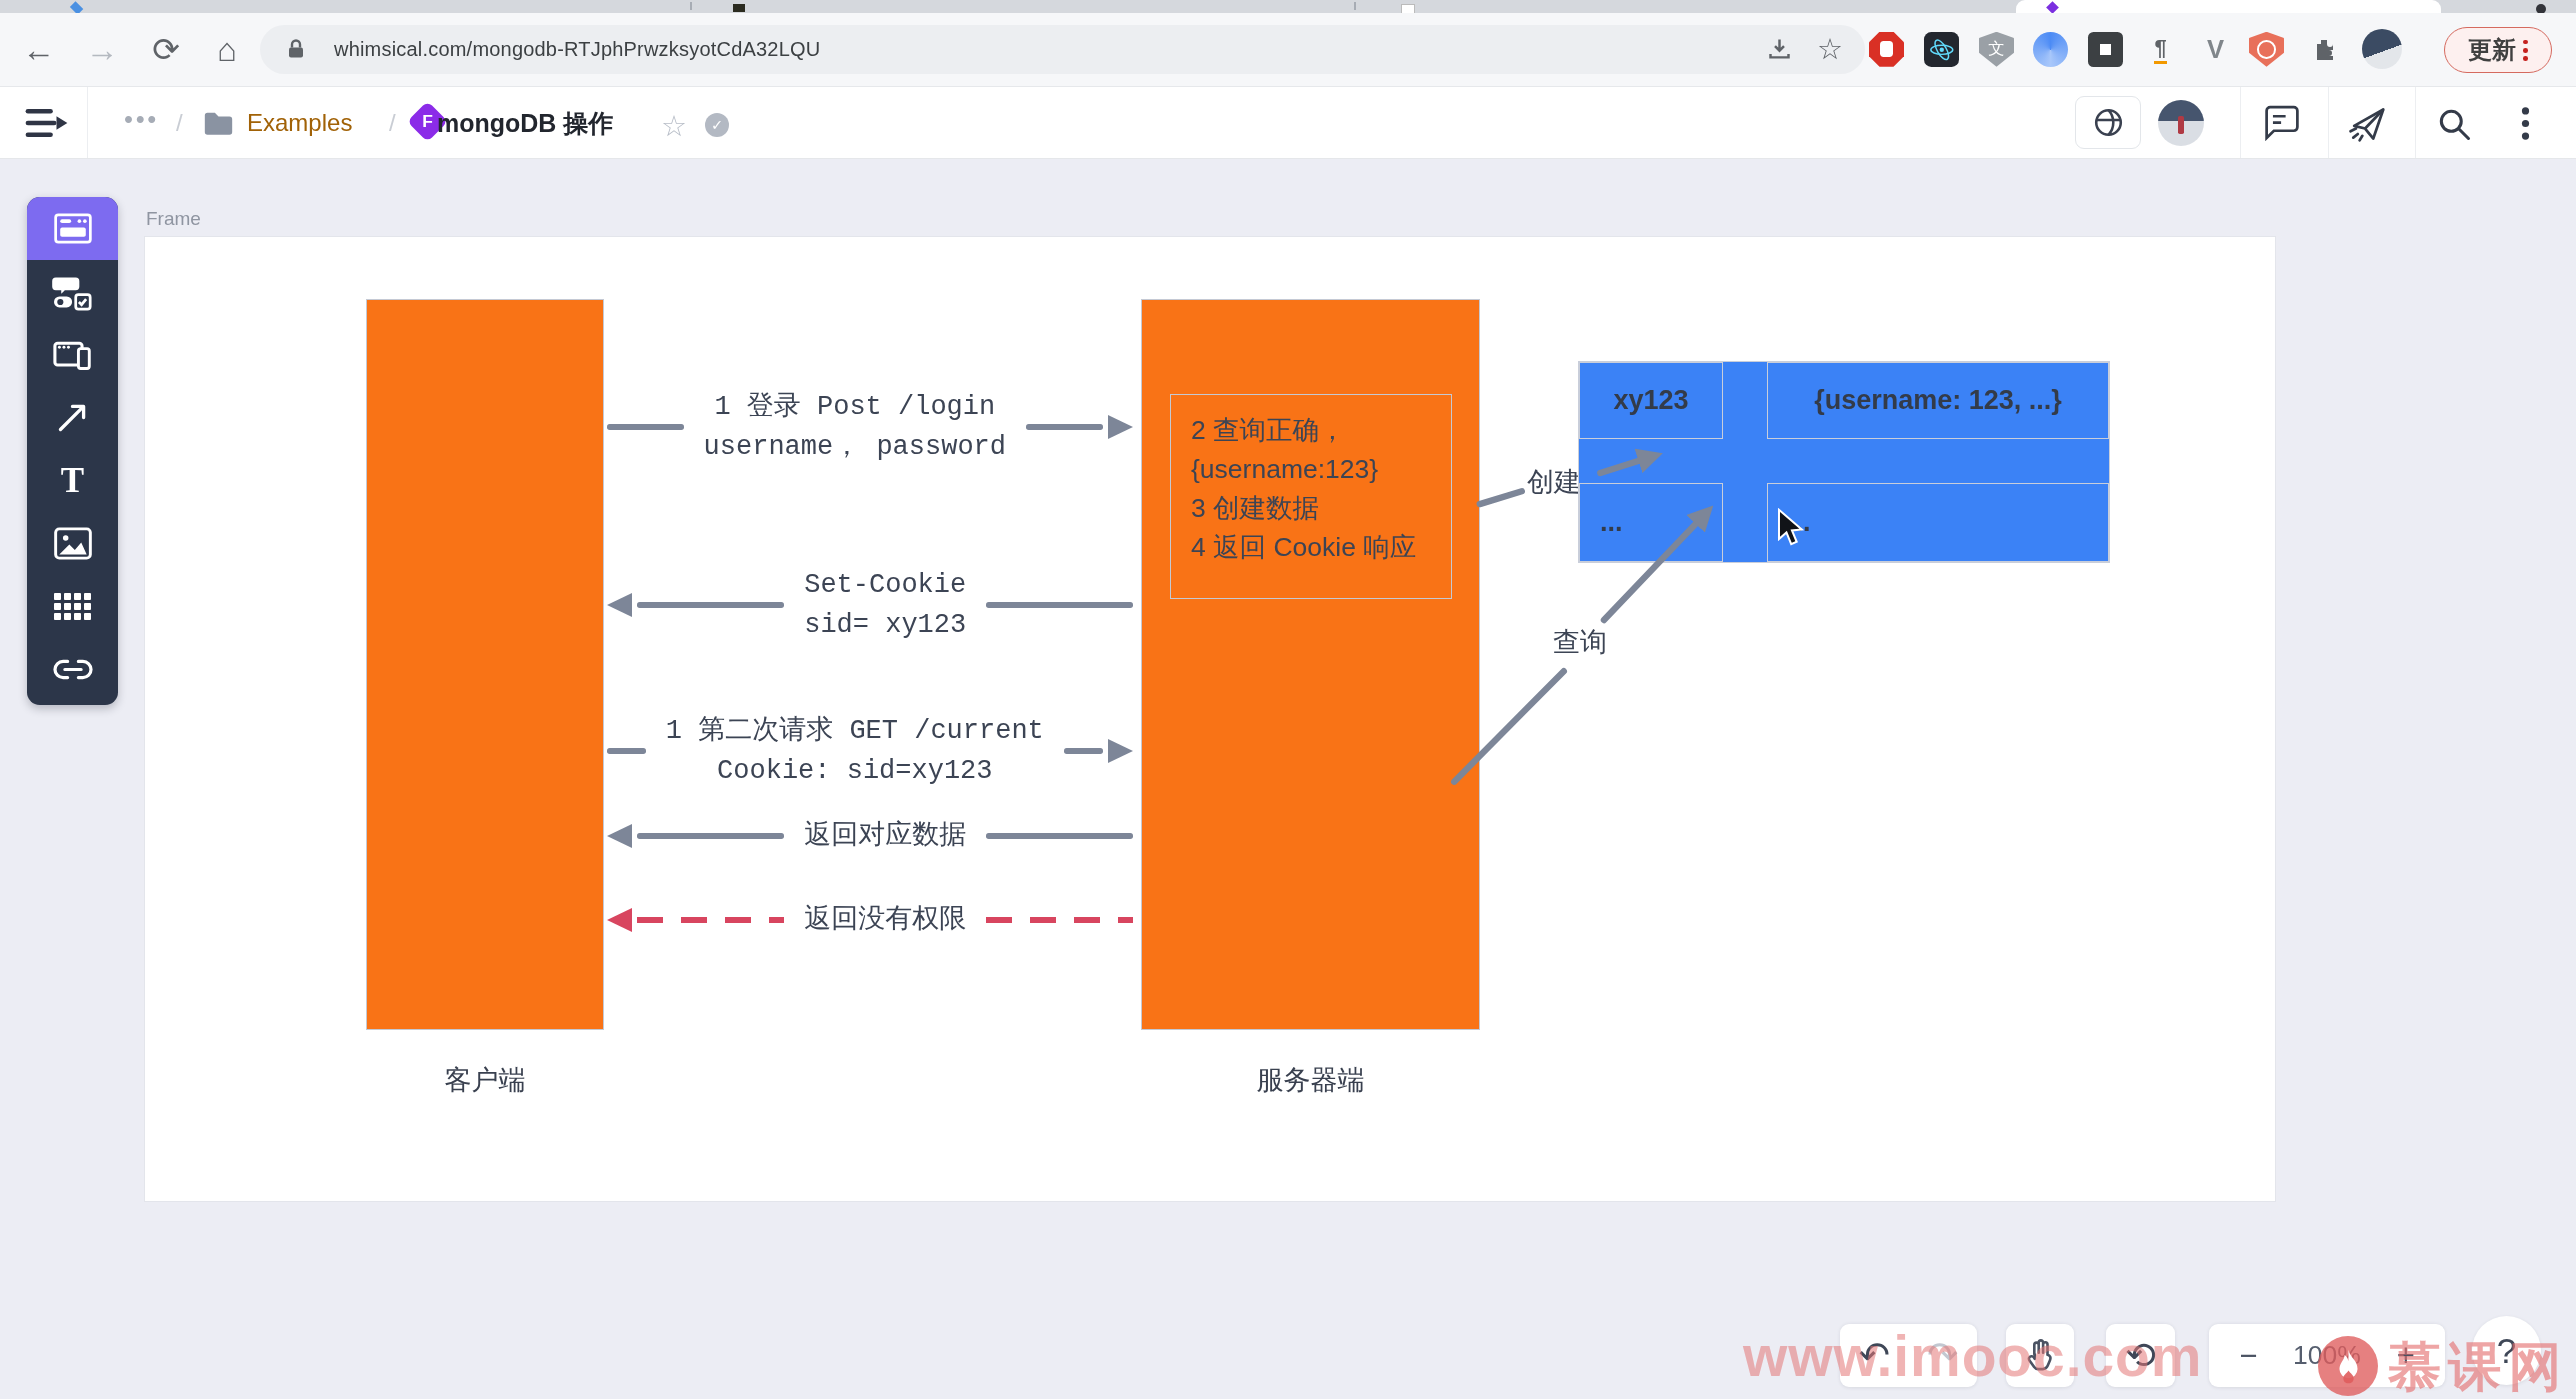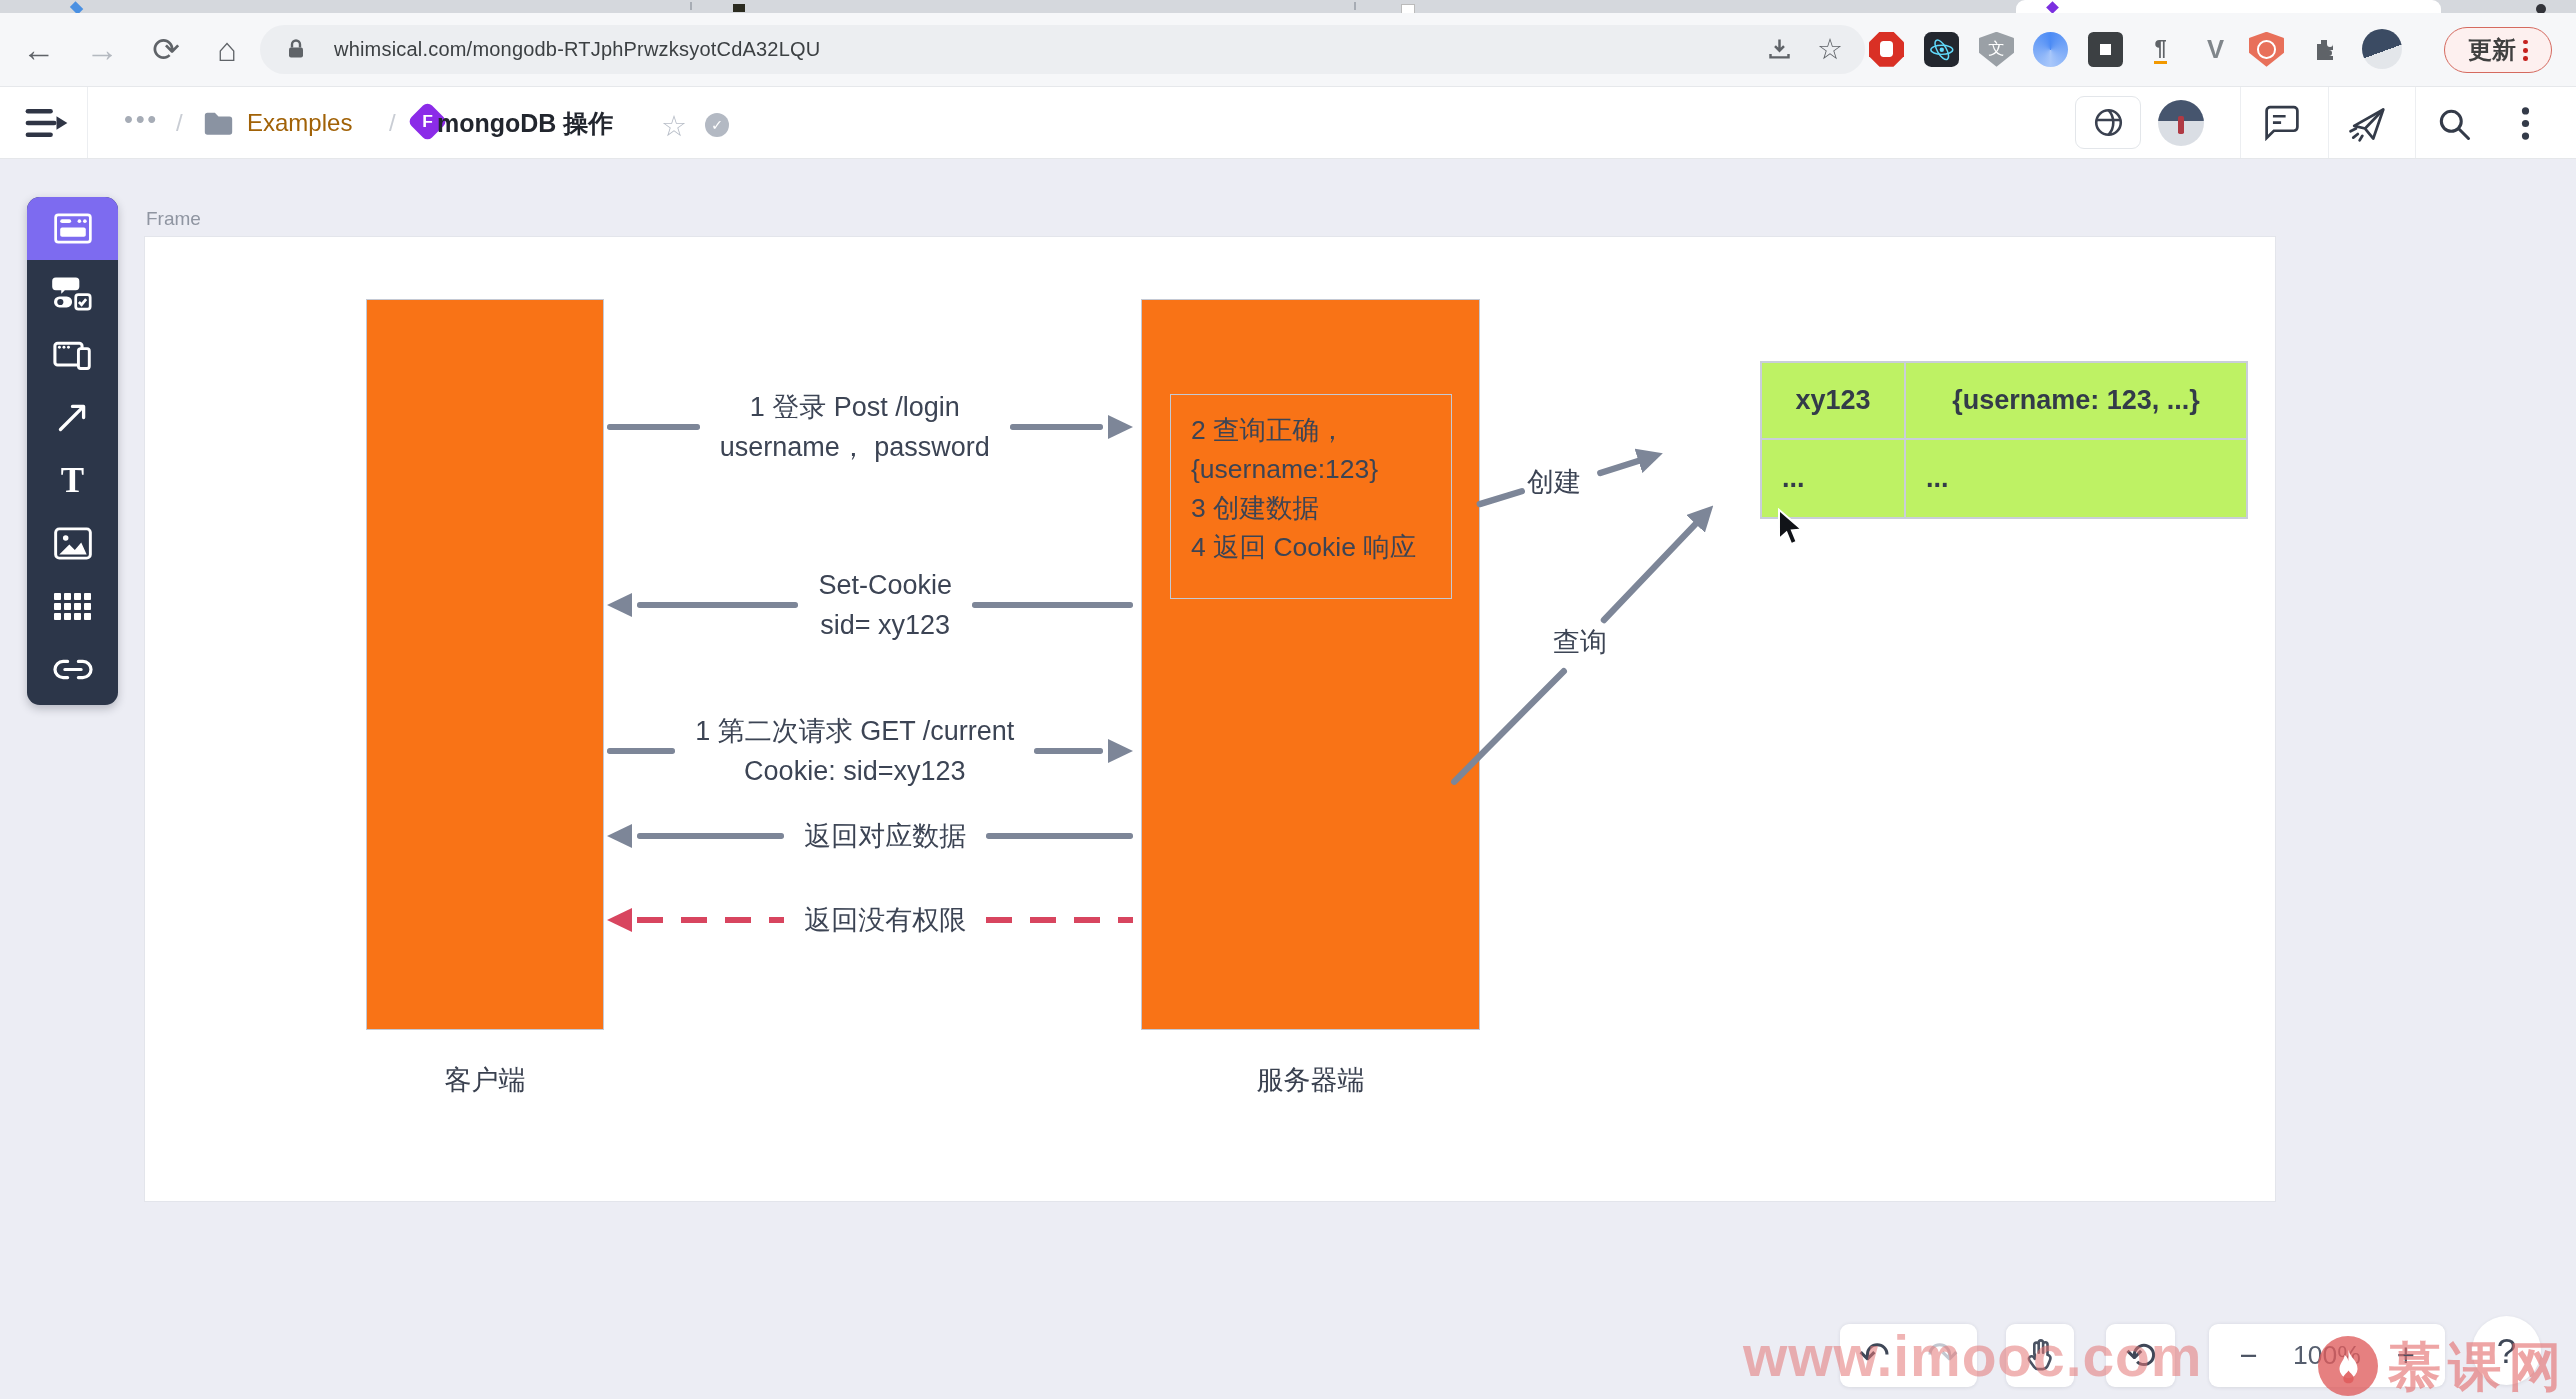--- a/index.html
+++ b/index.html
@@ -44,34 +44,34 @@
   
   .canvas{left:0;top:160px;width:2576px;height:1240px;background:#ECEDF4;}
   .frame-label{left:146px;top:208px;font-size:19px;color:#8F95A1;}
   .frame{left:144px;top:236px;width:2132px;height:966px;background:#FFFFFF;border:0.9px solid #E3E5EB;box-sizing:border-box;}
   .shape{background:#f97316;border:1.8px solid #C4C9D4;box-sizing:border-box;}
   .lane-label{font-size:27px;color:#39404F;text-align:center;}
   .note{padding:16.4px 20px;font-size:26.5px;color:#3C4454;}
   .note div{min-height:39px;line-height:39px;white-space:nowrap;}
 
   
-  .msg{left:607px;width:526px;display:flex;align-items:center;gap:20px;}
+  .msg{left:607px;width:526px;display:flex;align-items:center;gap:20px;font-family:Liberation Mono, monospace;}
   .mline{height:6.4px;background:#7D8698;border-radius:2.7px;flex:1;}
   .mline.dashed{background:repeating-linear-gradient(90deg,#D8455F 0 25.6px,transparent 25.6px 44px);border-radius:0;}
   .mlabel{font-size:27px;color:#3C4454;text-align:center;white-space:nowrap;flex:none;}
   .mlabel span{display:block;line-height:40px;}
   .ahead{width:0;height:0;flex:none;}
   .ahead.r{border-left:25.6px solid #7D8698;border-top:12px solid transparent;border-bottom:12px solid transparent;margin-left:-14.6px;}
   .ahead.l{border-right:25.6px solid #7D8698;border-top:12px solid transparent;border-bottom:12px solid transparent;margin-right:-14.6px;}
   .ahead.red{border-right-color:#D8455F;}
   .flabel{font-size:27px;color:#3C4454;white-space:nowrap;}
 
   
-  .stable{left:1760px;top:361px;display:grid;grid-template-columns:144px 342px;grid-template-rows:77px 79px;
-    border:1.8px solid #C9CEDA;background:#bef264;}
+  .stable{left:1578px;top:361px;display:grid;grid-template-columns:144px 342px;grid-template-rows:77px 79px;
+    border:1.8px solid #C9CEDA;background:#3b82f6;gap:44px;}
   .stable .cell{border:0.9px solid #C9CEDA;display:flex;align-items:center;font-size:27px;font-weight:bold;color:#333B49;}
   .stable .c-center{justify-content:center;}
   .stable .c-left{padding-left:20px;}
 
   
   .ltools{left:27px;top:197px;width:91px;height:508px;background:#2C3649;border-radius:12.8px;overflow:hidden;
     box-shadow:0 3.7px 9px rgba(30,35,50,.25);display:flex;flex-direction:column;}
   .tool{height:63px;display:flex;align-items:center;justify-content:center;flex:none;}
   .tool.sel{background:#7D6BF0;}
   .tool svg{display:block;}

